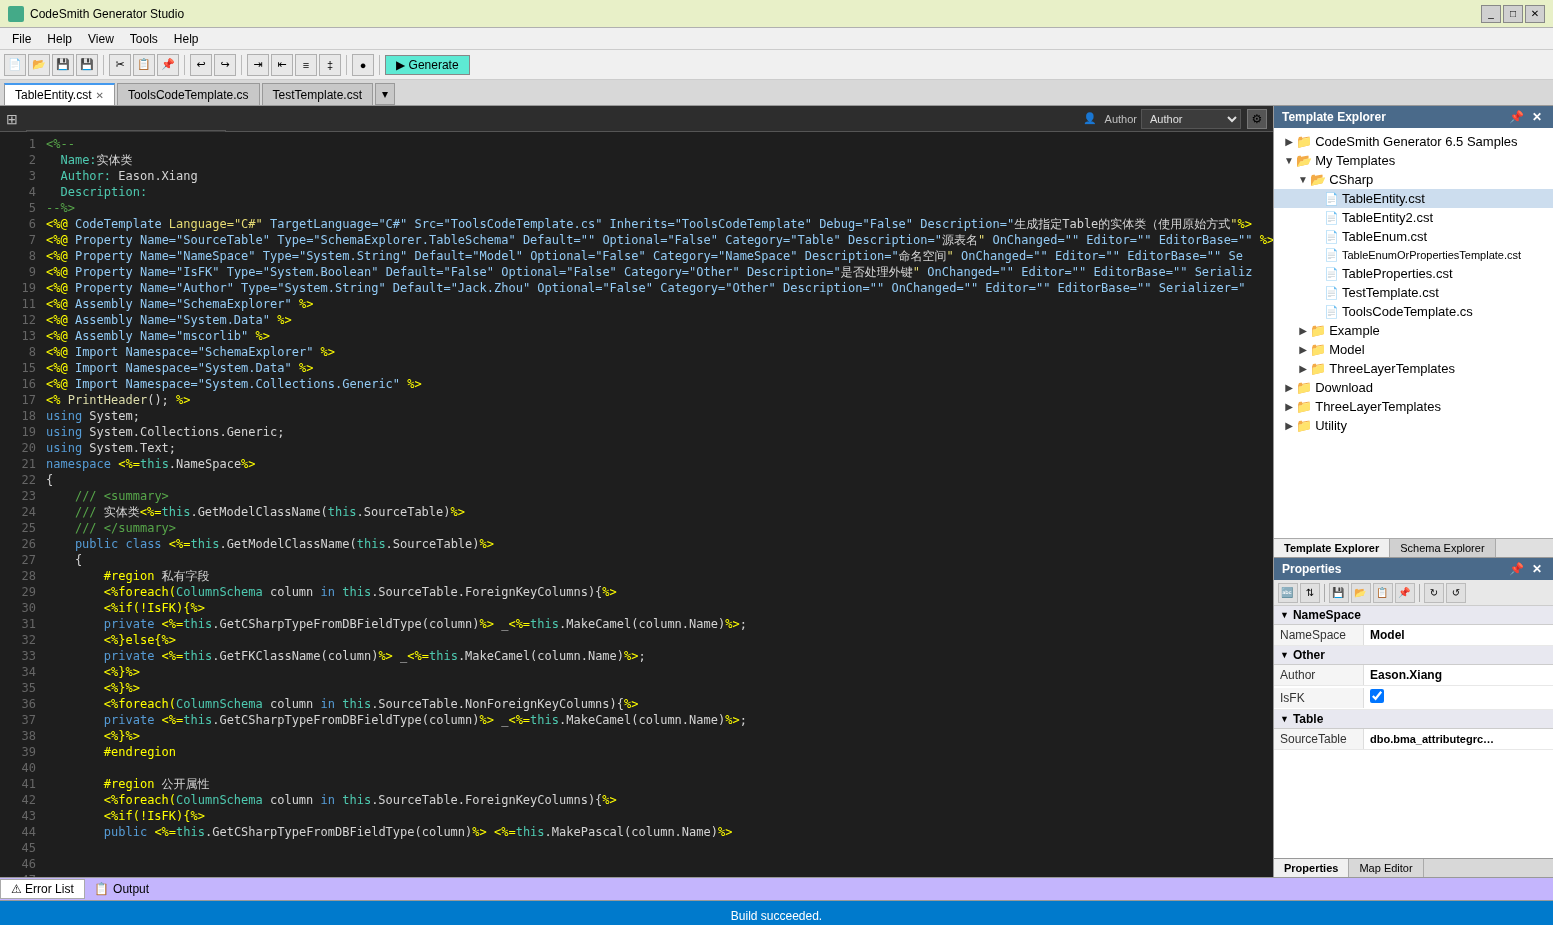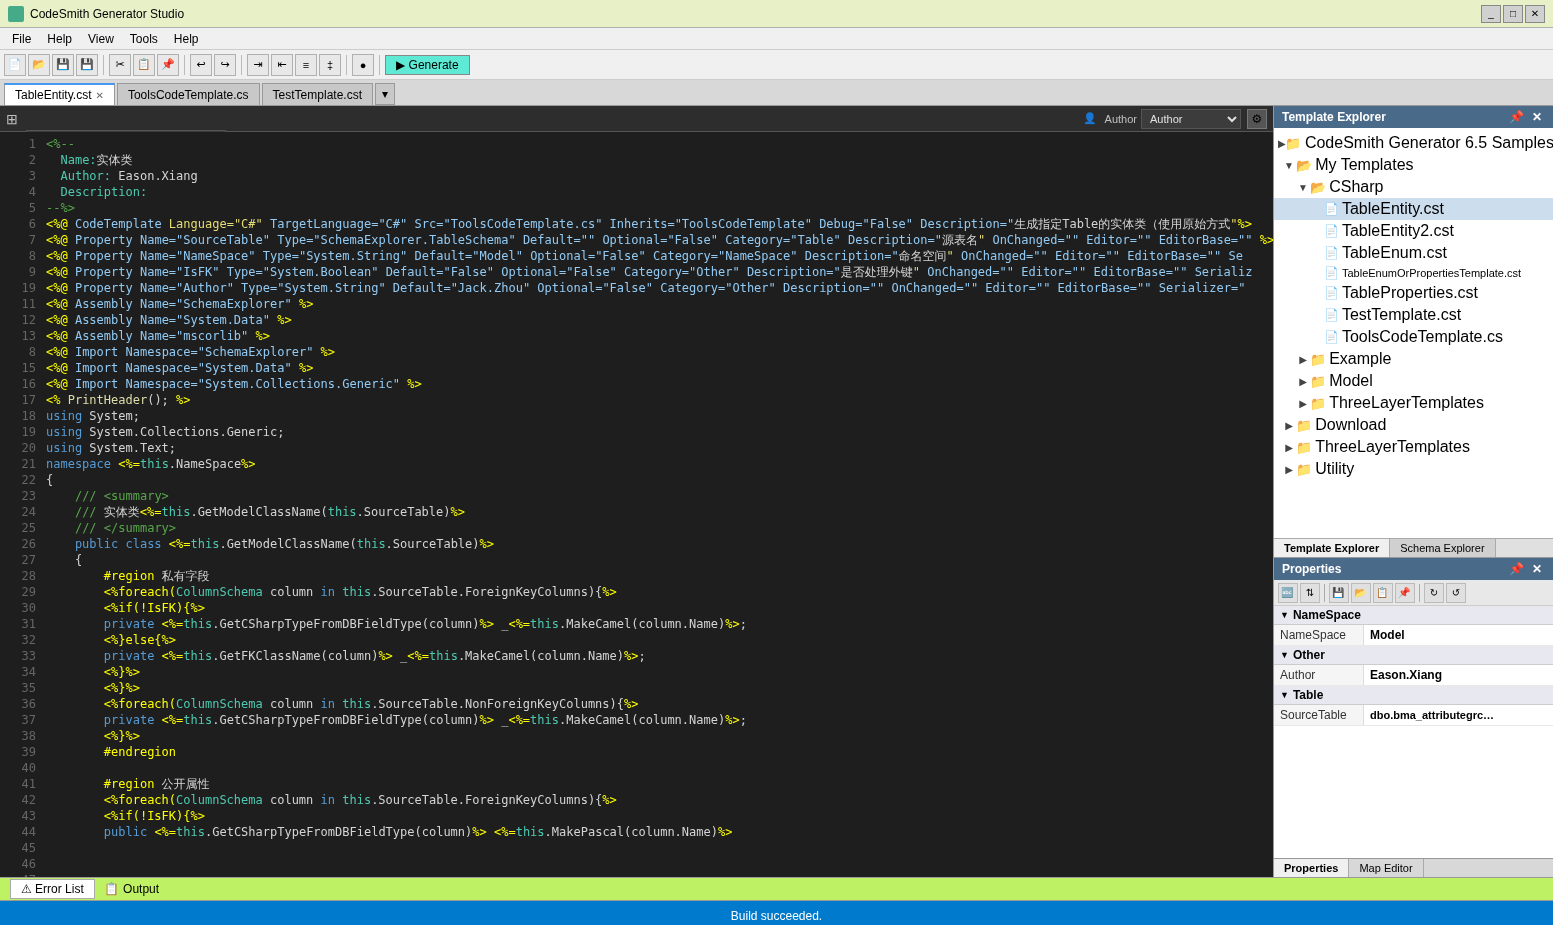--- a/index.html
+++ b/index.html
@@ -45,41 +45,41 @@
     #template-explorer { flex: 1; overflow: hidden; display: flex; flex-direction: column; }
     #te-header { background: #4a6a8a; color: white; height: 22px; display: flex; align-items: center; padding: 0 8px; font-size: 12px; font-weight: bold; }
     #te-header .te-controls { margin-left: auto; display: flex; gap: 2px; }
     #te-tree { flex: 1; overflow: auto; background: #fff; font-size: 12px; padding: 4px 0; }
     .tree-item { padding: 1px 0; cursor: pointer; }
     .tree-row { display: flex; align-items: center; padding: 1px 4px; white-space: nowrap; }
     .tree-indent { display: inline-block; }
     .tree-toggle { width: 14px; display: inline-flex; align-items: center; justify-content: center; font-size: 10px; color: #444; cursor: pointer; }
     .folder-icon { color: #d4a820; font-size: 13px; margin-right: 3px; }
     .file-icon { color: #d4a820; font-size: 12px; margin-right: 3px; }
-    .tree-label { font-size: 16px; }
+    .tree-label { font-size: 13px; }
 
     
     #explorer-tabs { display: flex; background: #e0e0e0; border-top: 1px solid #aaa; }
     .exp-tab { padding: 3px 10px; font-size: 11px; cursor: pointer; border-right: 1px solid #aaa; background: #d0d0d0; }
     .exp-tab.active { background: #f0f0f0; font-weight: bold; }
 
     
     #properties-panel { height: 320px; display: flex; flex-direction: column; border-top: 1px solid #999; }
     #prop-header { background: #4a6a8a; color: white; height: 22px; display: flex; align-items: center; padding: 0 8px; font-size: 12px; font-weight: bold; }
     #prop-toolbar { background: #e8e8e8; height: 26px; display: flex; align-items: center; padding: 0 4px; border-bottom: 1px solid #ccc; gap: 2px; }
     #prop-toolbar .ptb { width: 20px; height: 20px; background: #e0e0e0; border: 1px solid #bbb; display: flex; align-items: center; justify-content: center; font-size: 10px; cursor: pointer; }
     #prop-content { flex: 1; overflow: auto; background: #fff; }
     .prop-section { background: #e8e8f0; padding: 2px 6px; font-size: 12px; font-weight: bold; border-bottom: 1px solid #ccc; display: flex; align-items: center; gap: 4px; }
     .prop-row { display: flex; align-items: center; border-bottom: 1px solid #e8e8e8; }
     .prop-name { flex: 0 0 90px; padding: 3px 6px; font-size: 12px; color: #333; background: #f5f5f5; border-right: 1px solid #ddd; }
     .prop-value { flex: 1; padding: 3px 6px; font-size: 12px; font-weight: bold; color: #000; }
     .prop-check { width: 14px; height: 14px; }
 
     
-    #bottom-tabs { background: #bef264; height: 24px; display: flex; align-items: center; padding: 0 10px; border-top: 1px solid #999; border-bottom: 1px solid #999; }
+    #bottom-tabs { background: #c4b5fd; height: 24px; display: flex; align-items: center; padding: 0 0; border-top: 1px solid #999; border-bottom: 1px solid #999; }
     .btab { padding: 2px 10px; font-size: 12px; cursor: pointer; }
     .btab.active { background: #fff; border: 1px solid #aaa; }
 
     
     #status-bar { background: #007acc; color: white; height: 24px; display: flex; align-items: center; padding: 8px 8px; font-size: 12px; justify-content: space-between; flex-direction: column; }
     #status-bar .status-right { display: flex; gap: 27px; }
 
     
     #prop-bottom-tabs { display: flex; background: #d8d8d8; border-top: 1px solid #999; }
     .prop-btab { padding: 3px 10px; font-size: 11px; cursor: pointer; border-right: 1px solid #aaa; }
@@ -465,20 +465,26 @@
         </div>
 
         <div class="prop-section">
           <span style="font-size:9px; cursor:pointer;">▼</span>
           <span>Other</span>
         </div>
         <div class="prop-row">
           <div class="prop-name">Author</div>
           <div class="prop-value">Eason.Xiang</div>
         </div>
+        <div class="prop-row">
+          <div class="prop-name">IsFK</div>
+          <div class="prop-value">
+            <input type="checkbox" class="prop-check" checked="" style="">
+          </div>
+        </div>
 
         <div class="prop-section">
           <span style="font-size:9px; cursor:pointer;">▼</span>
           <span>Table</span>
         </div>
         <div class="prop-row">
           <div class="prop-name">SourceTable</div>
           <div class="prop-value" style="font-size:11px;">dbo.bma_attributegrc…</div>
         </div>
       </div>

